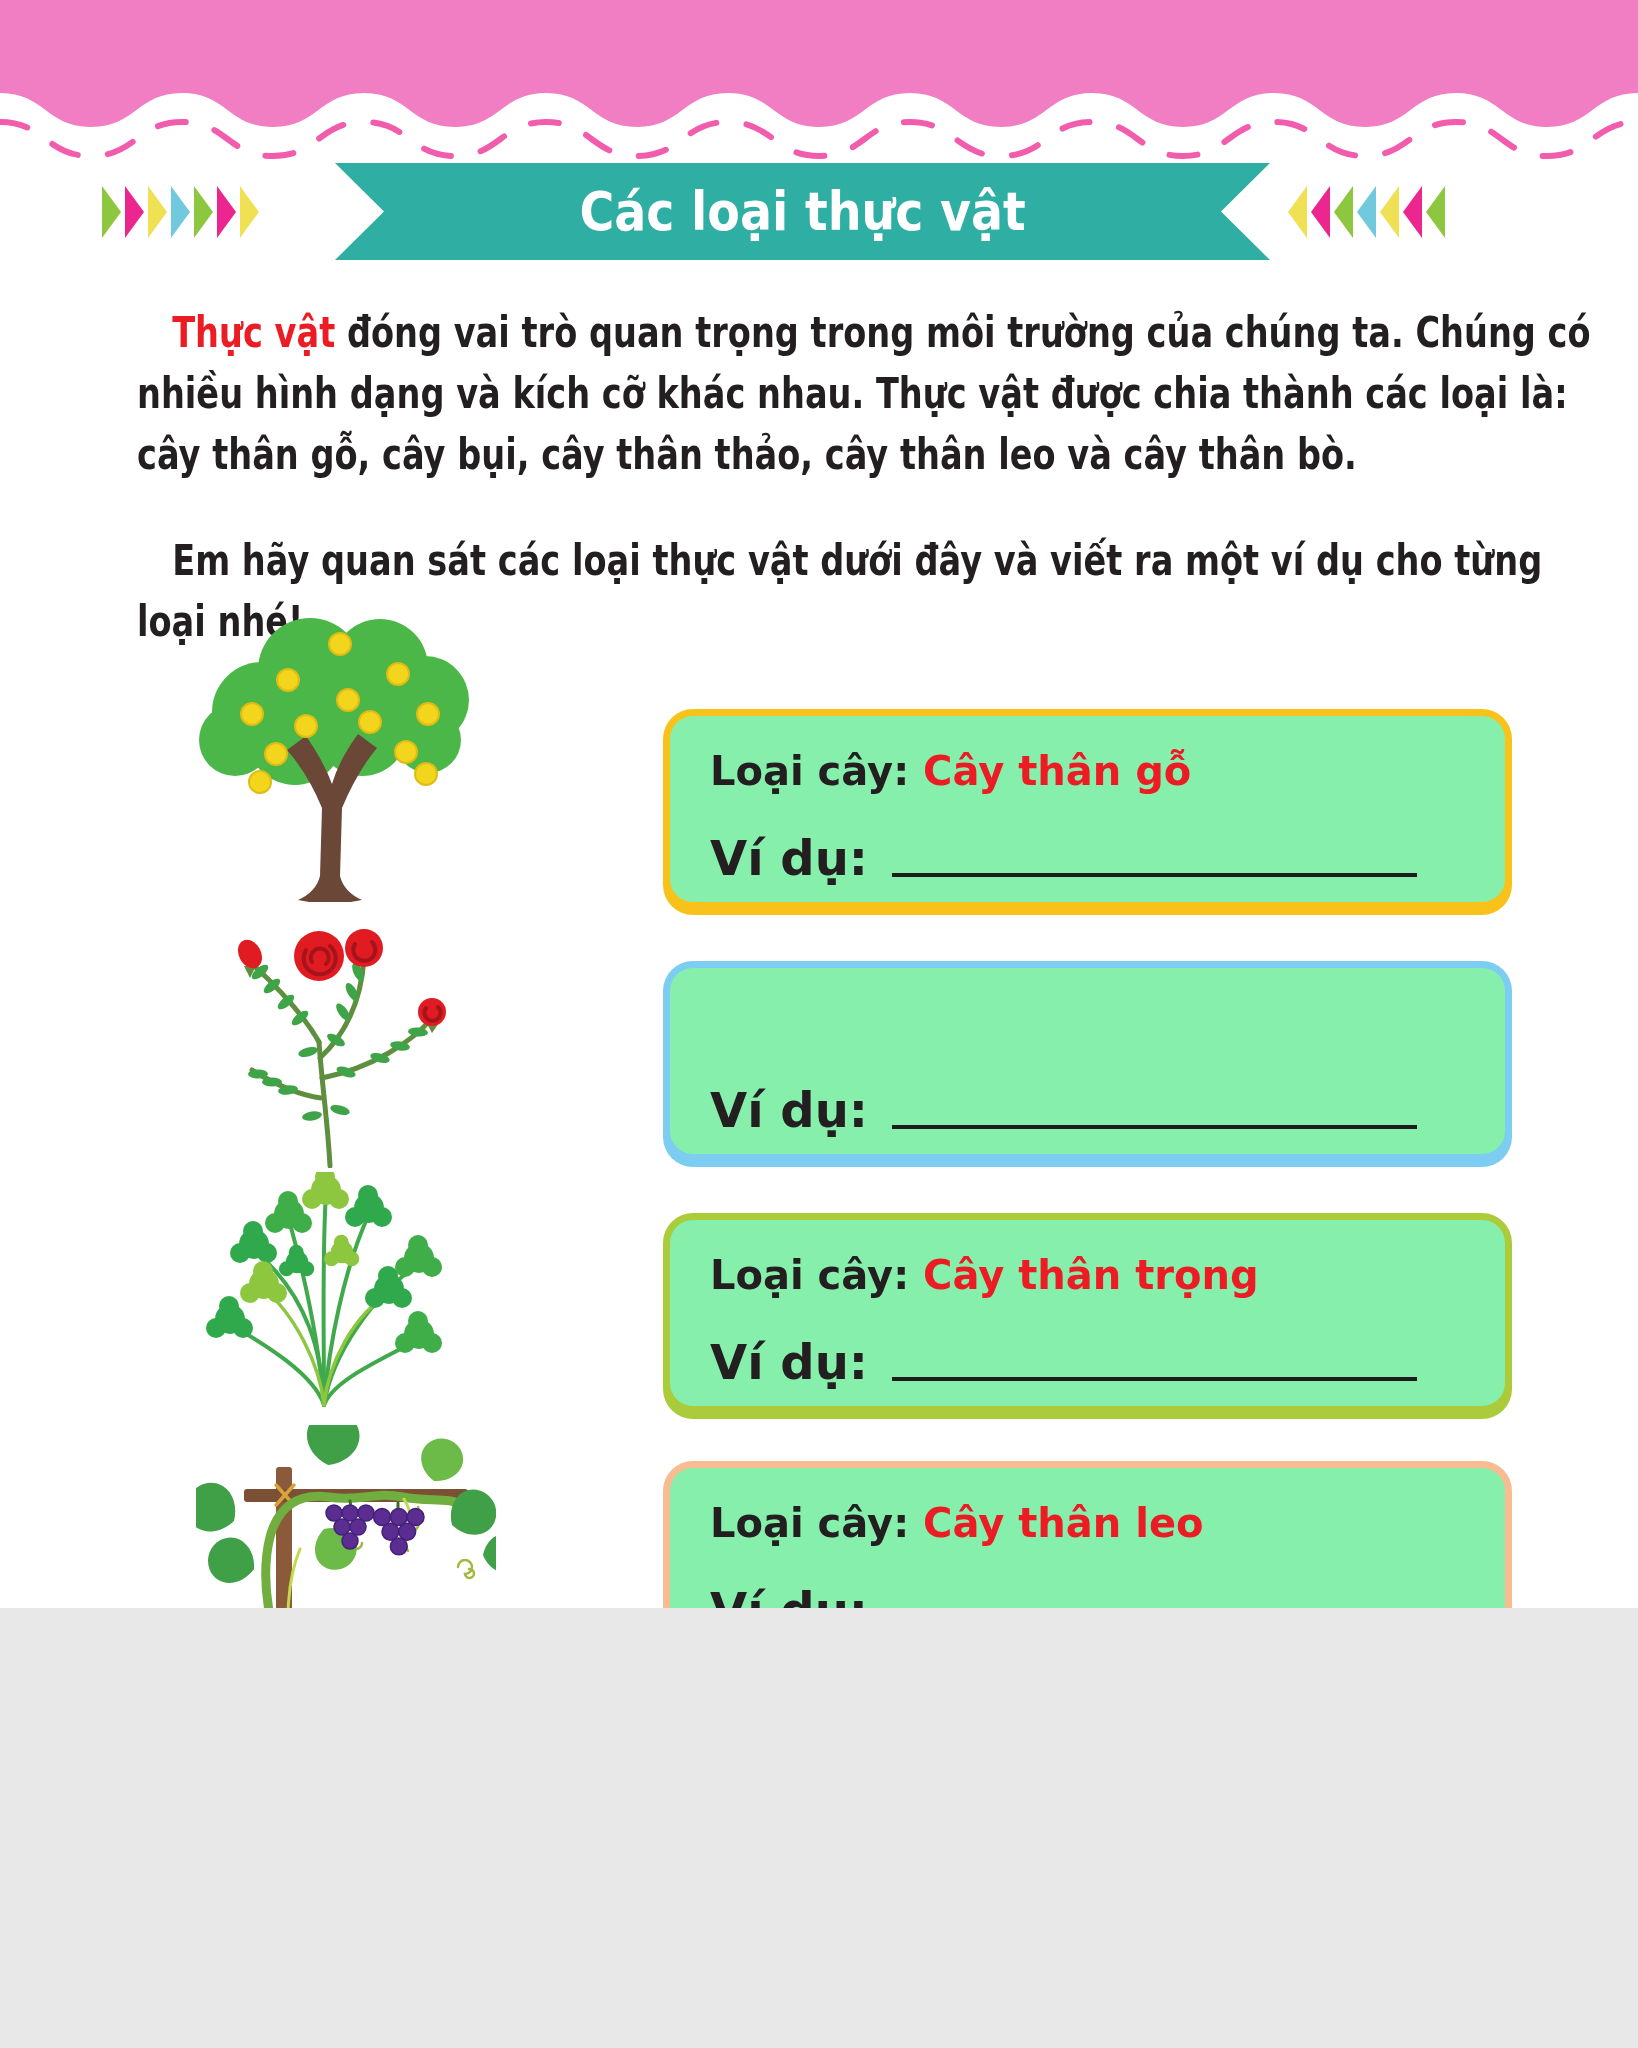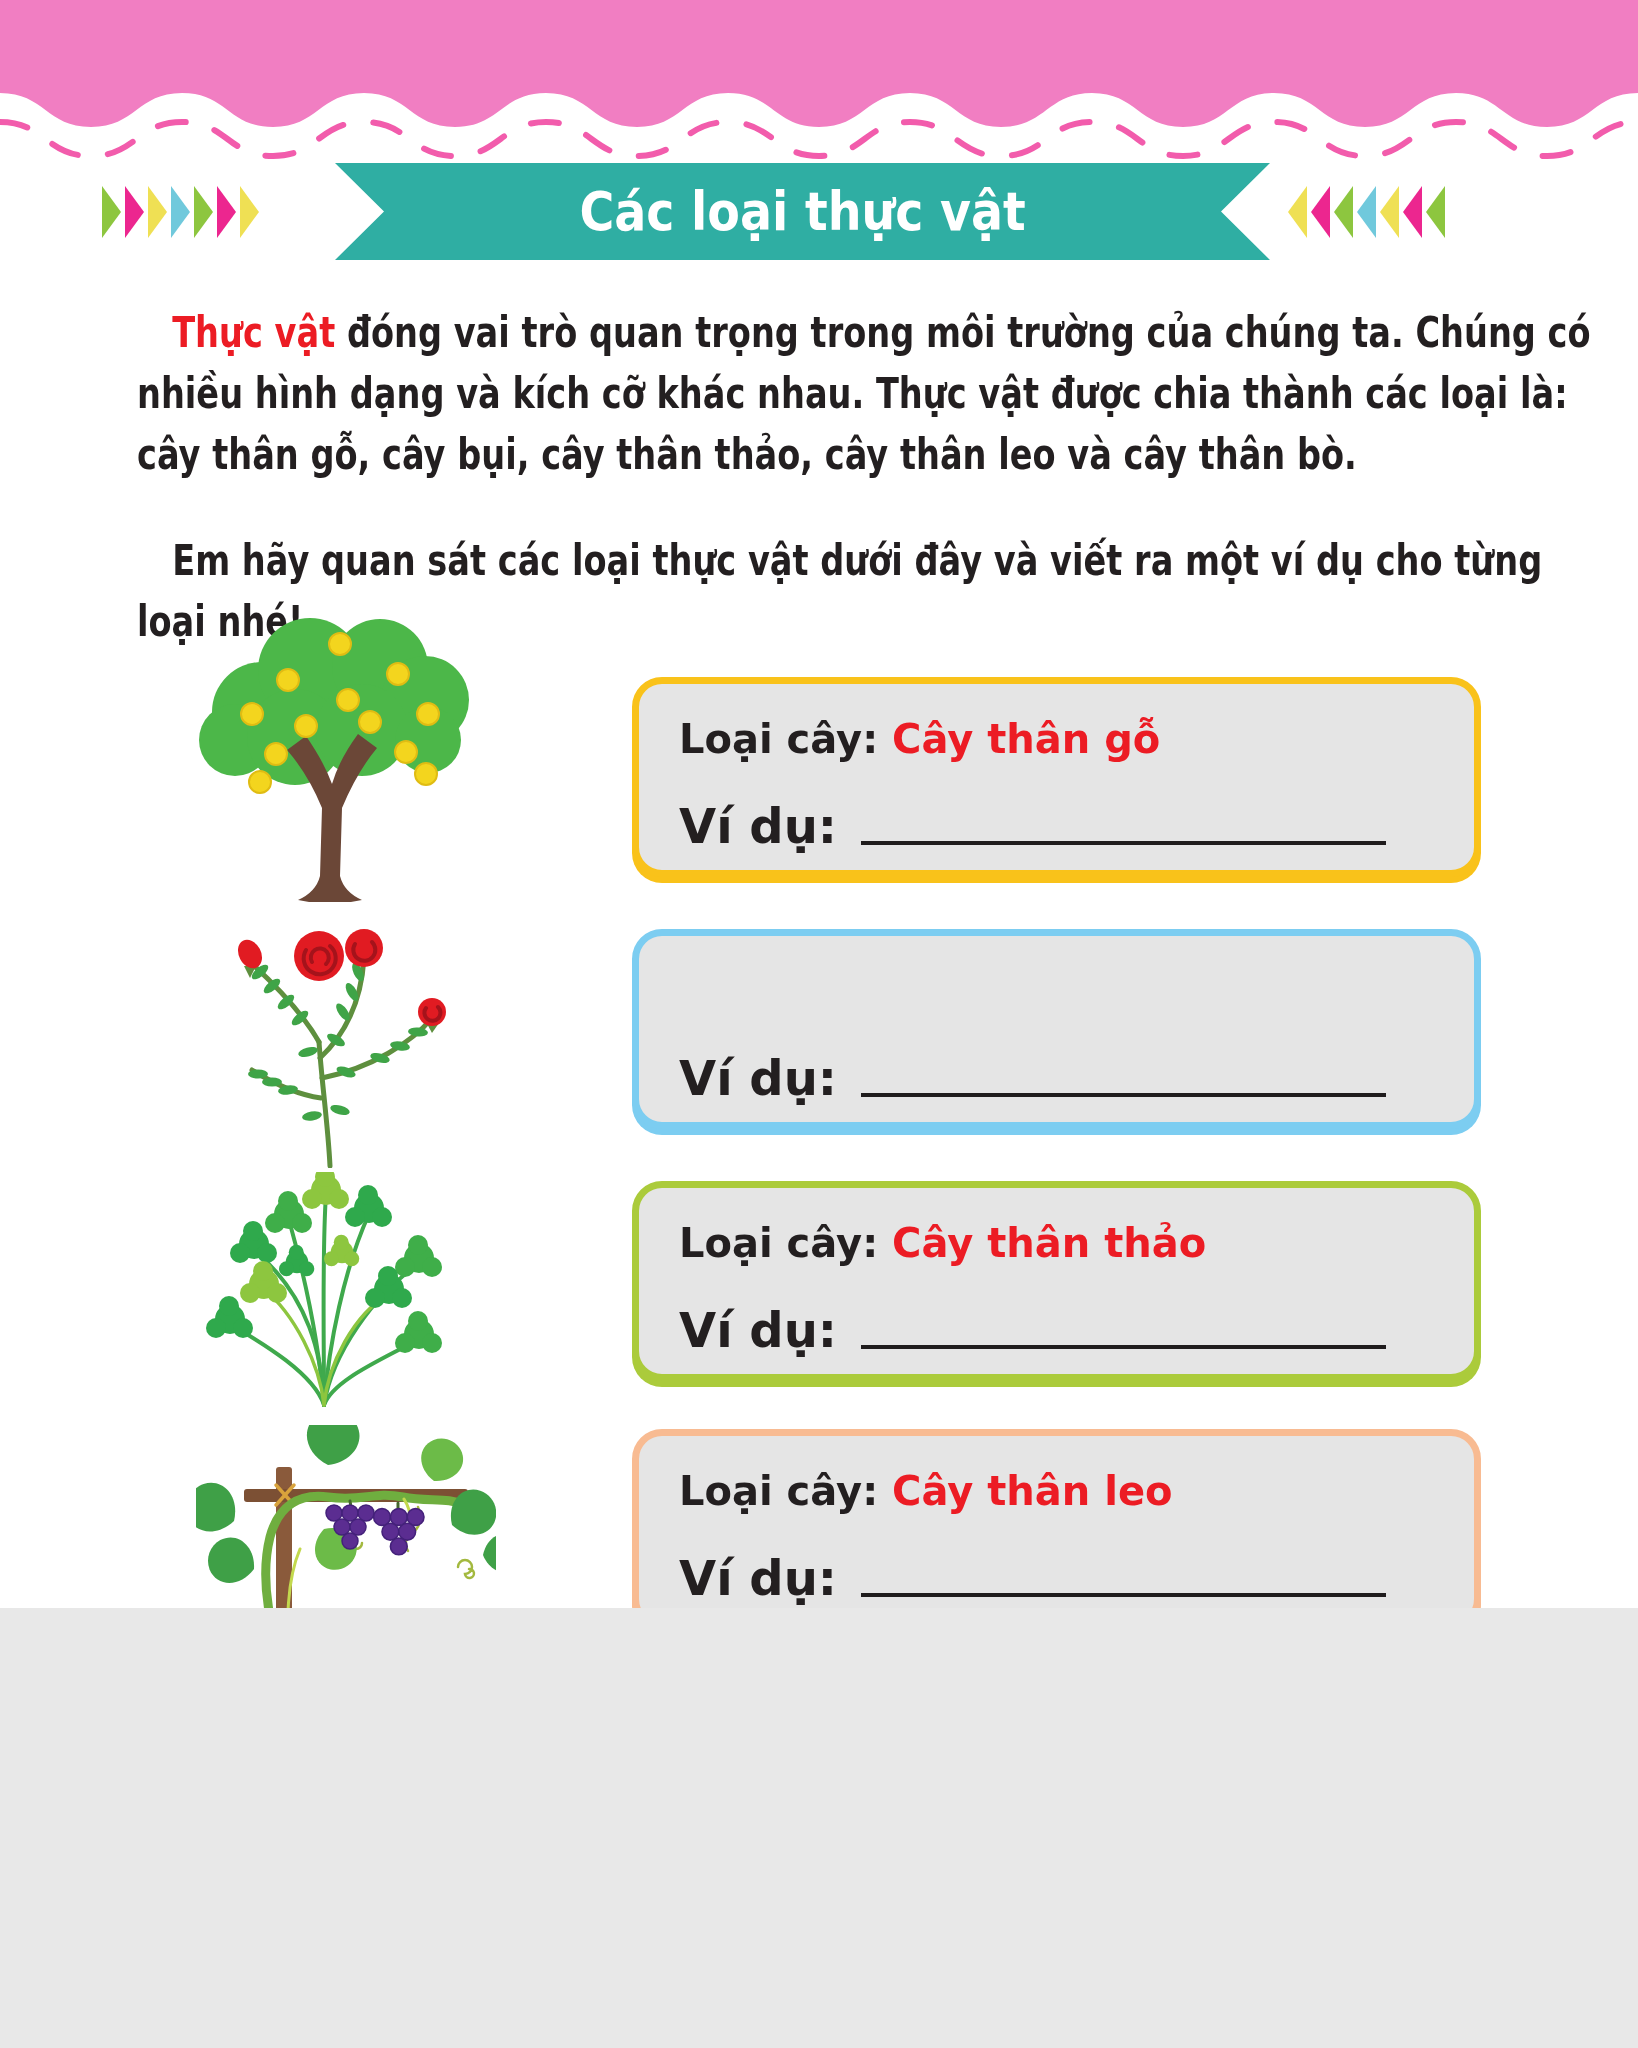--- a/index.html
+++ b/index.html
@@ -45,22 +45,22 @@
   .instruction-block{left:137px;top:530px;}
   .tline{
     height:61px;line-height:61px;font-size:42px;white-space:nowrap;
     width:1754px;transform:scaleX(0.8);transform-origin:0 0;
   }
   .indent{padding-left:44px;}
   .red{color:#EC1C24;}
 
   
   .type-box{
-    position:absolute;left:632px;width:849px;height:200px;
-    background:#e5e5e5;border:7px solid;border-radius:30px;box-sizing:border-box;
+    position:absolute;left:663px;width:849px;height:200px;
+    background:#86efac;border:7px solid;border-radius:30px;box-sizing:border-box;margin-top:32px;
   }
   .box-1{top:677px;border-color:#F9C21A;box-shadow:0 6px 0 #F9C21A;}
   .box-2{top:929px;border-color:#7CCDF1;box-shadow:0 6px 0 #7CCDF1;}
   .box-3{top:1181px;border-color:#ABCB3B;box-shadow:0 6px 0 #ABCB3B;}
   .box-4{top:1429px;border-color:#F8BB92;box-shadow:0 6px 0 #F8BB92;}
   .box-5{top:1677px;border-color:#F172BC;box-shadow:0 6px 0 #F172BC;}
   .box-row1{position:absolute;left:40px;top:32px;font-size:40px;white-space:nowrap;}
   .box-row2{position:absolute;left:40px;right:88px;top:114px;display:flex;align-items:flex-end;font-size:48px;}
   .blank-line{flex:1;border-bottom:4px solid #1f1c1d;margin:0 0 9px 24px;height:40px;}
 
@@ -346,21 +346,21 @@
         <div class="blank-line"></div>
       </div>
   </div>
   <div class="type-box box-2">
     <div class="box-row2">
         <span>Ví dụ:</span>
         <div class="blank-line"></div>
       </div>
   </div>
   <div class="type-box box-3">
-    <div class="box-row1"><span>Loại cây:</span> <span class="red">Cây thân thảo</span></div>
+    <div class="box-row1"><span>Loại cây:</span> <span class="red">Cây thân trọng</span></div>
     <div class="box-row2">
         <span>Ví dụ:</span>
         <div class="blank-line"></div>
       </div>
   </div>
   <div class="type-box box-4">
     <div class="box-row1"><span>Loại cây:</span> <span class="red">Cây thân leo</span></div>
     <div class="box-row2">
         <span>Ví dụ:</span>
         <div class="blank-line"></div>

